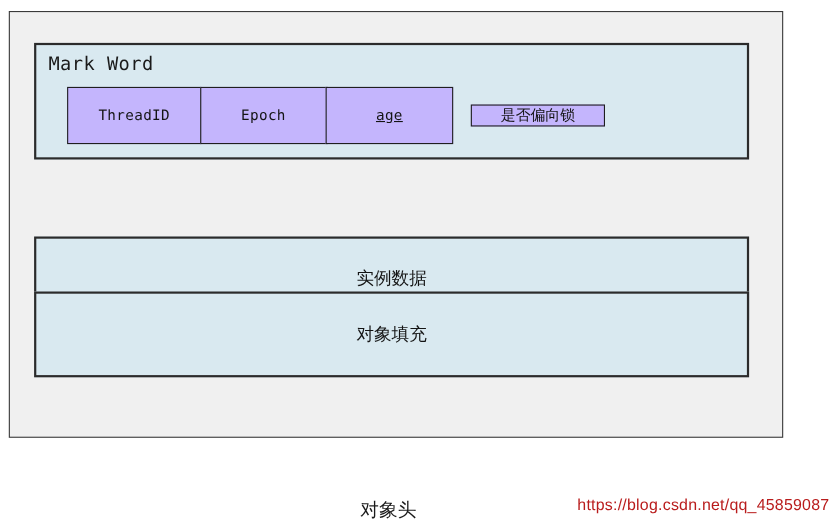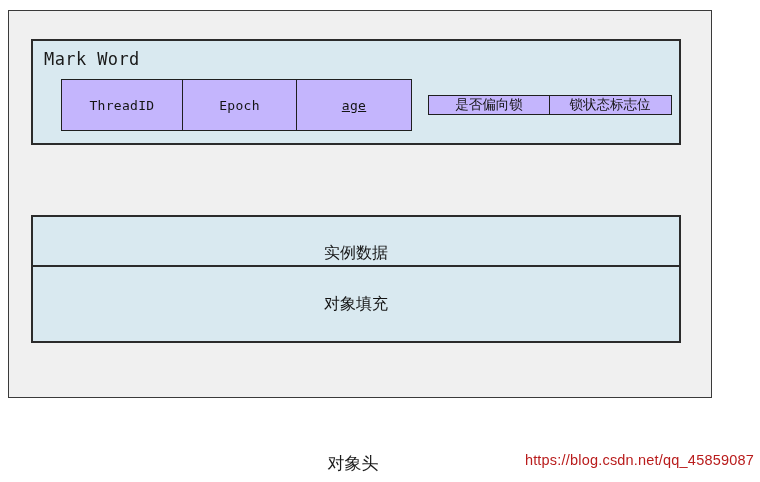--- a/index.html
+++ b/index.html
@@ -165,21 +165,20 @@
     <div class="cell-row">
 
       <div class="cell-group">
         <div class="cell mono cell-threadid">ThreadID</div>
         <div class="cell mono cell-epoch">Epoch</div>
         <div class="cell mono cell-age">age</div>
       </div>
 
       <div class="cell-group">
         <div class="cell cjk cell-biased">是否偏向锁</div>
-        <div class="cell cjk cell-lockflag">锁状态标志位</div>
       </div>
     </div>
   </div>
 
   <div class="band data-band">
     <div class="band-label">实例数据</div>
   </div>
 
   <div class="band padding-band">
     <div class="band-label">对象填充</div>

